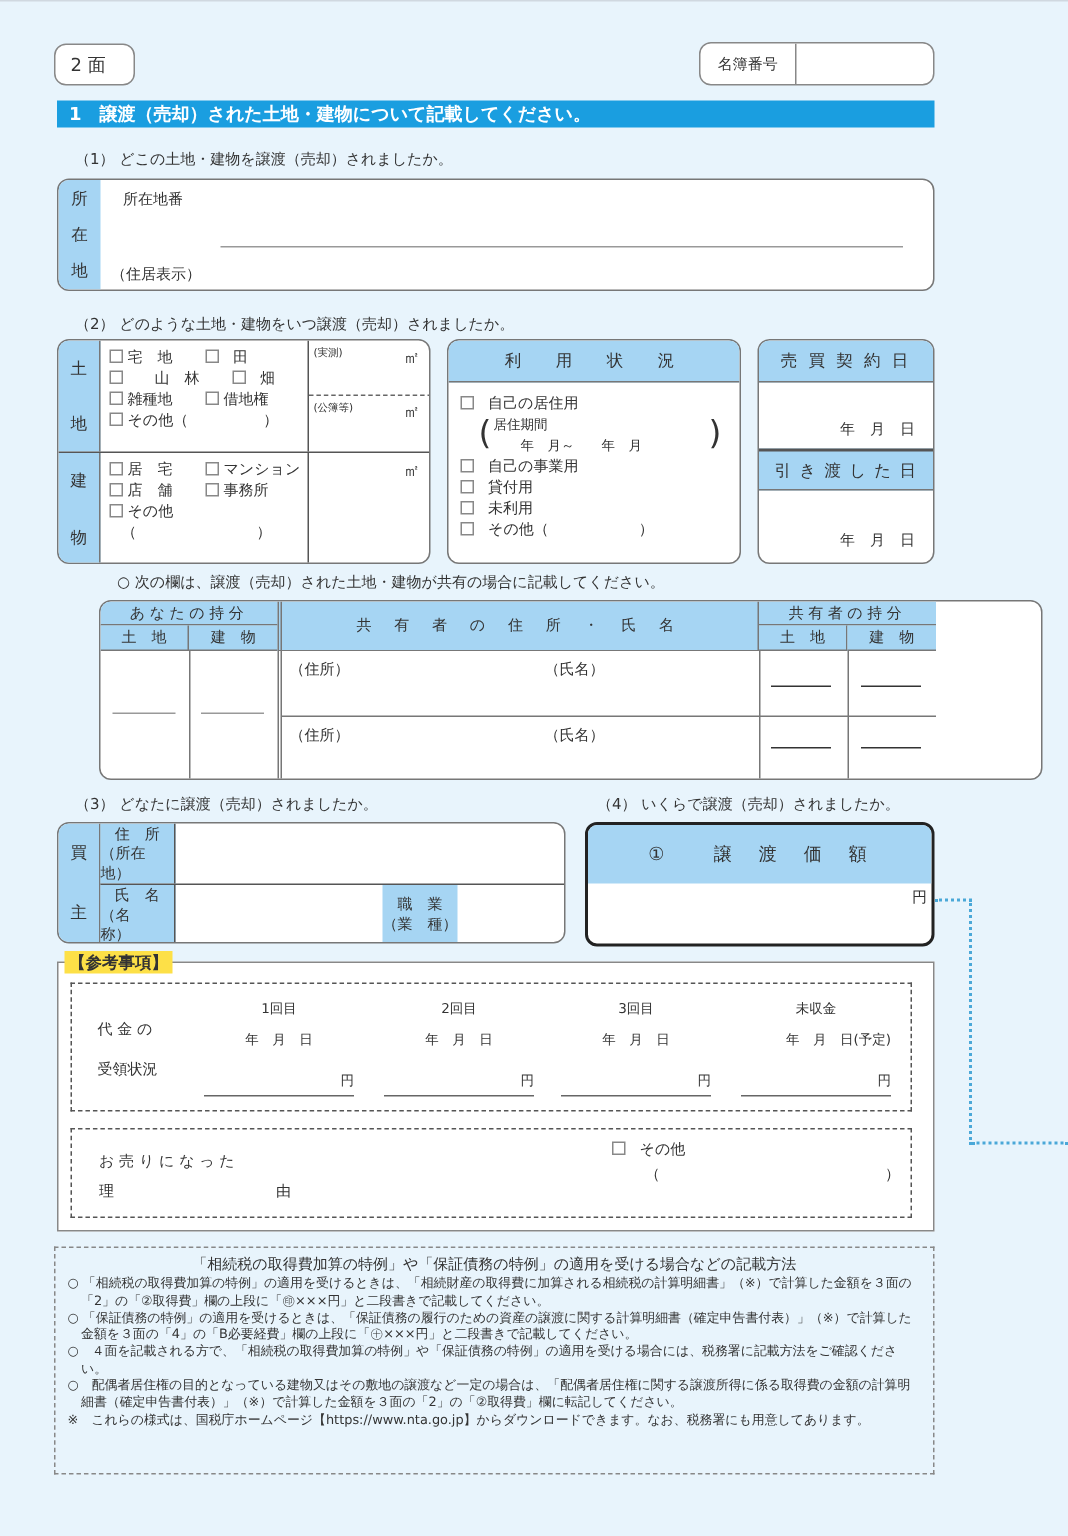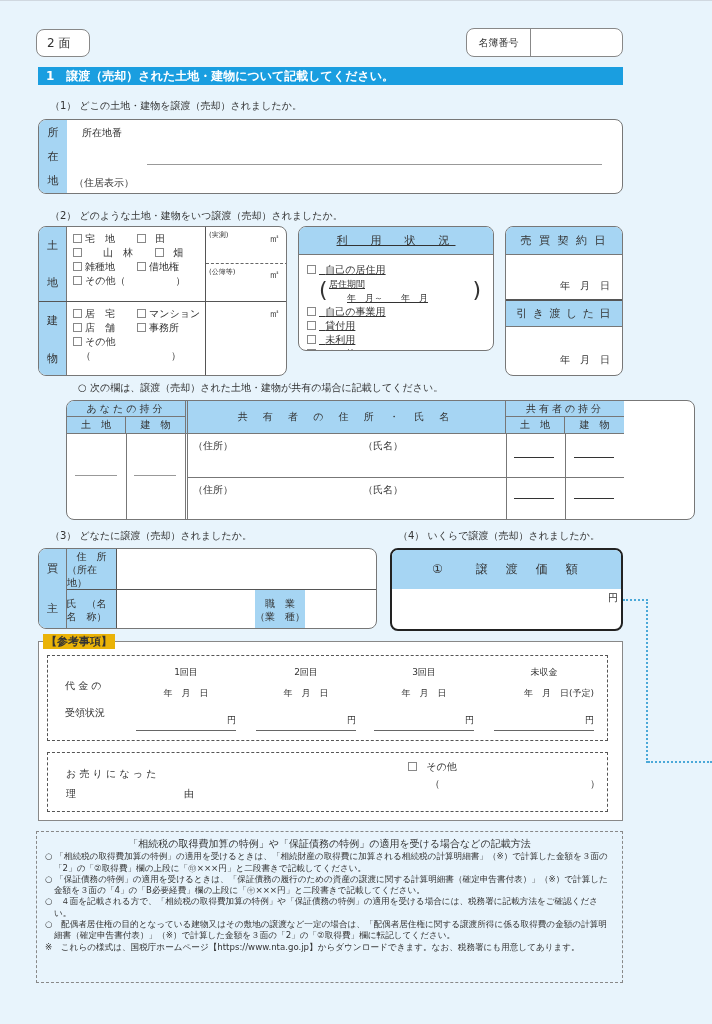--- a/index.html
+++ b/index.html
@@ -74,21 +74,21 @@
     <div><span class="chk"></span><span style="display:inline-block;width:52px;">居　宅</span><span class="chk"></span><span>マンション</span></div>
     <div><span class="chk"></span><span style="display:inline-block;width:52px;">店　舗</span><span class="chk"></span><span>事務所</span></div>
     <div><span class="chk"></span><span>その他</span></div>
     <div style="padding-left:8px;">（　　　　　　　　）</div>
   </div>
   <div style="position:absolute;left:166px;top:75px;width:83px;height:75px;border-left:1px solid #555;">
     <span class="t11" style="position:absolute;right:8px;top:4px;">㎡</span>
   </div>
 </div>
 
-<div class="abs box" style="left:298px;top:225px;width:196px;height:125px;text-decoration:underline;">
+<div class="abs box" style="left:298px;top:225px;width:196px;height:150px;">
   <div class="lb vc t11 sp" style="height:28px;border-bottom:1px solid #777;">利　用　状　況</div>
   <div class="t10" style="padding:8px 0 0 8px;line-height:14px;">
     <div><span class="chk"></span>&nbsp;&nbsp;<span>自己の居住用</span></div>
     <div style="position:relative;padding-left:22px;font-size:9px;">
       <span style="position:absolute;left:12px;top:-1px;font-size:22px;line-height:28px;">(</span>
       <span>居住期間</span><br>
       <span style="padding-left:18px;white-space:pre;">年　月～　　年　月</span>
       <span style="position:absolute;right:12px;top:-1px;font-size:22px;line-height:28px;">)</span>
     </div>
     <div><span class="chk"></span>&nbsp;&nbsp;<span>自己の事業用</span></div>
@@ -146,21 +146,21 @@
   <div class="lb" style="position:absolute;left:0;top:0;width:28px;height:100%;display:flex;flex-direction:column;justify-content:space-around;align-items:center;font-size:11px;border-right:1px solid #777;">
     <span>買</span>
     <span>主</span>
   </div>
   <div class="lb t10" style="position:absolute;left:28px;top:0;width:50px;height:40px;border-right:1px solid #555;display:flex;flex-direction:column;align-items:center;justify-content:center;line-height:13px;">
     <span>住　所</span>
     <span>（所在地）</span>
   </div>
   <div style="position:absolute;left:79px;top:0;width:260px;height:40px;"></div>
   <div style="position:absolute;left:28px;top:40px;width:311px;border-top:1px solid #555;"></div>
-  <div class="lb t10" style="position:absolute;left:28px;top:41px;width:50px;height:40px;border-right:1px solid #555;display:flex;align-items:center;justify-content:center;line-height:13px;">
+  <div class="lb t10" style="position:absolute;left:28px;top:41px;width:50px;height:40px;border-right:1px solid #555;display:flex;flex-direction:column;align-items:center;justify-content:center;line-height:13px;">
     <span>氏　名</span>
     <span>（名　称）</span>
   </div>
   <div style="position:absolute;left:79px;top:41px;width:137px;height:40px;"></div>
   <div class="lb t10" style="position:absolute;left:216px;top:41px;width:50px;height:40px;display:flex;flex-direction:column;align-items:center;justify-content:center;line-height:13px;">
     <span>職　業</span>
     <span>（業　種）</span>
   </div>
   <div style="position:absolute;left:266px;top:41px;width:73px;height:40px;"></div>
 </div>
@@ -170,21 +170,21 @@
   <div class="lb vc" style="height:39px;font-size:12px;letter-spacing:3px;white-space:pre;">①　　譲　渡　価　額</div>
   <div style="position:relative;height:42px;">
     <span class="t10" style="position:absolute;right:3px;top:2px;">円</span>
   </div>
 </div>
 
 <div class="abs" style="left:623px;top:598px;width:25px;height:164px;border-top:2px dotted #4aa8d8;border-right:2px dotted #4aa8d8;"></div>
 <div class="abs" style="left:648px;top:760px;width:64px;border-top:2px dotted #4aa8d8;"></div>
 
 <div class="abs" style="left:38px;top:640px;width:585px;height:180px;border:1px solid #888;background:#fff;">
-  <div class="t11" style="position:absolute;left:4px;top:-8px;background:#eab308;padding:0 3px;font-weight:bold;">【参考事項】</div>
+  <div class="t11" style="position:absolute;left:4px;top:-8px;background:#fde047;padding:0 3px;font-weight:bold;">【参考事項】</div>
 
   <div style="position:absolute;left:8px;top:13px;width:561px;height:86px;border:1px dashed #555;">
     <div class="t10" style="position:absolute;left:17px;top:23px;">代 金 の</div>
     <div class="t10" style="position:absolute;left:17px;top:50px;">受領状況</div>
     <div style="position:absolute;left:88px;top:10px;width:100px;font-size:9px;">
       <div style="text-align:center;">1回目</div>
       <div style="text-align:center;margin-top:8px;white-space:pre;">年　月　日</div>
       <div class="uline" style="text-align:right;margin-top:14px;padding-bottom:3px;">円</div>
     </div>
     <div style="position:absolute;left:208px;top:10px;width:100px;font-size:9px;">

